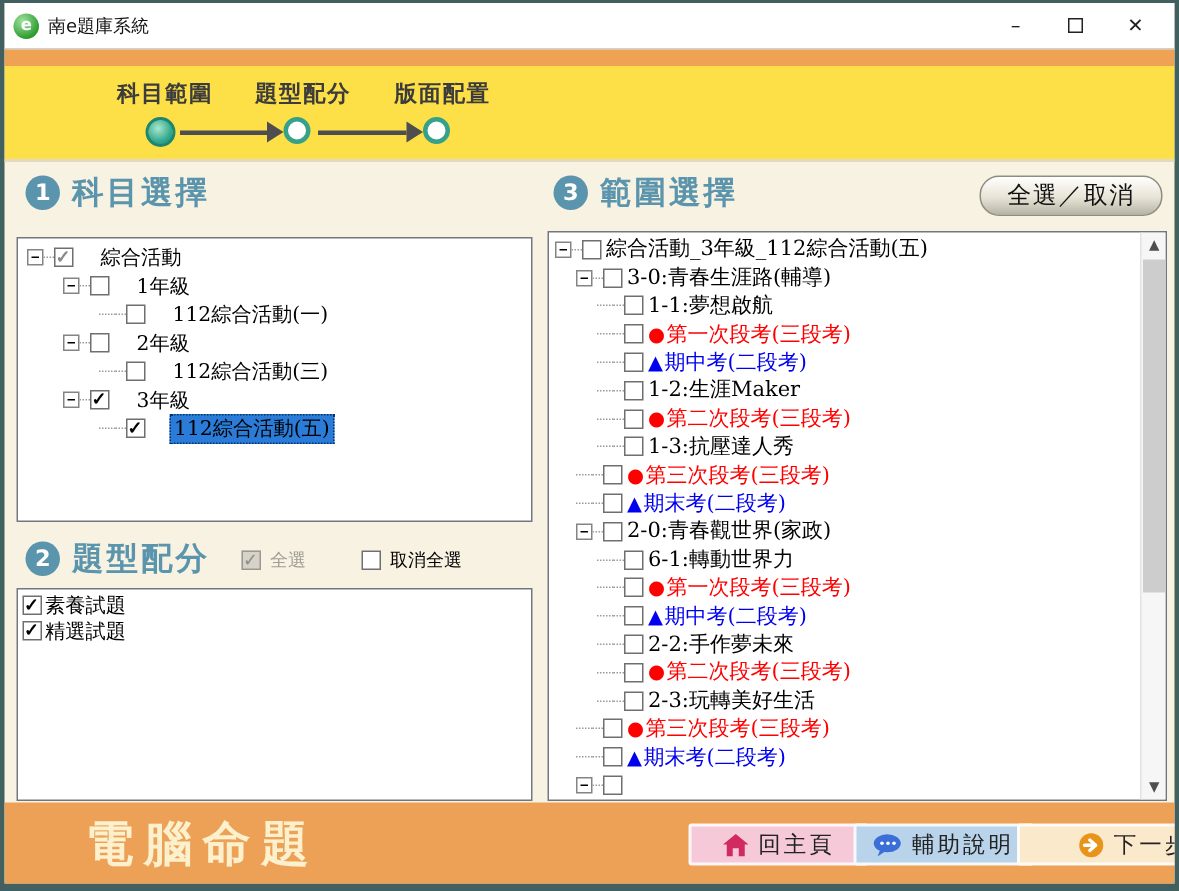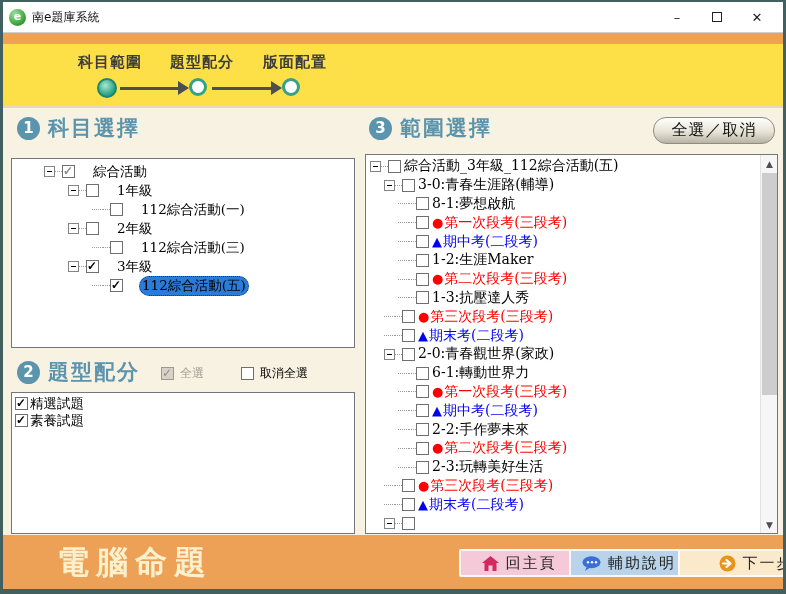--- a/index.html
+++ b/index.html
@@ -37,21 +37,21 @@
   .dot-idle{ width:18px; height:18px; border:3px solid #35a189; background:#fff; }
   .step-line{ position:absolute; top:43px; height:3px; background:#4e4e4e; }
   .step-arrowhead{ position:absolute; top:37px; width:0; height:0;
     border-left:11px solid #4e4e4e; border-top:7px solid transparent; border-bottom:7px solid transparent; }
   
   .sec-head{ position:absolute; display:flex; align-items:center; }
   .sec-num{ width:23px; height:23px; border-radius:50%; background:#5b94ad; color:#fff;
     font-size:15px; font-weight:bold; display:flex; align-items:center; justify-content:center; margin-right:8px; }
   .sec-title{ font-size:21px; font-weight:bold; color:#5b94ad; letter-spacing:2px; }
   
-  .panel-box{ position:absolute; background:#fff; border:1px solid #72777d; overflow:hidden;padding-left:26px; }
+  .panel-box{ position:absolute; background:#fff; border:1px solid #72777d; overflow:hidden; }
   
   .trow{ display:flex; align-items:center; white-space:nowrap;
     font-family:"DejaVu Serif", serif; font-size:13.5px; color:#000; }
   .ltree .trow{ height:19px; }
   .rtree .trow{ height:18.8px; font-size:14px; }
   .expbox{ width:11px; height:11px; border:1px solid #848484; background:#fff; position:relative;
     flex:0 0 auto; }
   .expbox::after{ content:""; position:absolute; left:2px; top:4px; width:5px; height:1px; background:#000; }
   .stub{ width:11px; height:1px; border-bottom:1px dotted #9a9a9a; flex:0 0 auto; }
   .dots{ width:7px; height:1px; border-bottom:1px dotted #9a9a9a; flex:0 0 auto; }
@@ -165,44 +165,44 @@
         <span class="expbox"></span>
         <span class="dots"></span>
         <span class="cb checked"></span>
         <span class="tlabel" style="margin-left: 16px;"><span>3年級</span></span>
       </div>
       <div class="trow">
         <span style="display: inline-block; width: 54px; flex: 0 0 auto;"></span>
         <span class="stub"></span>
         <span class="dots"></span>
         <span class="cb checked"></span>
-        <span class="tlabel sel" style="margin-left: 16px; border-radius: 10px;"><span>112綜合活動(五)</span></span>
+        <span class="tlabel sel" style="margin-left: 16px;"><span>112綜合活動(五)</span></span>
       </div>
     </div>
 
   <div class="sec-head" style="left:14px; top:356px;">
     <div class="sec-num">2</div>
     <div class="sec-title">題型配分</div>
   </div>
   <div class="hdr-check" style="position:absolute; left:158px; top:363px;">
     <span class="cb disabled"></span>
     <span class="lab-disabled">全選</span>
   </div>
   <div class="hdr-check" style="position:absolute; left:238px; top:363px;">
     <span class="cb"></span>
     <span>取消全選</span>
   </div>
   <div class="panel-box" style="left:8px; top:390px; width:344px; height:142px; padding:2px 3px;" id="source-list">
       <div class="trow" style="height: 17px;">
         <span class="cb checked"></span>
-        <span class="tlabel">精選試題</span>
+        <span class="tlabel">素養試題</span>
       </div>
       <div class="trow" style="height: 17px;">
         <span class="cb checked"></span>
-        <span class="tlabel">素養試題</span>
+        <span class="tlabel">精選試題</span>
       </div>
     </div>
 
   <div class="sec-head" style="left:366px; top:112px;">
     <div class="sec-num">3</div>
     <div class="sec-title">範圍選擇</div>
   </div>
   <div class="pill-btn" style="left:650px; top:115px;">全選／取消</div>
   <div class="panel-box rtree" style="left:362px; top:152px; width:413px; height:380px; padding:2px 0 0 4px;" id="right-tree">
     <div class="sbar">
@@ -222,21 +222,21 @@
         <span class="expbox"></span>
         <span class="dots"></span>
         <span class="cb"></span>
         <span class="tlabel" style="margin-left: 1px;"><span>3-0:青春生涯路(輔導)</span></span>
       </div>
       <div class="trow">
         <span style="display: inline-block; width: 28px; flex: 0 0 auto;"></span>
         <span class="stub"></span>
         <span class="dots"></span>
         <span class="cb"></span>
-        <span class="tlabel" style="margin-left: 1px;"><span>8-1:夢想啟航</span></span>
+        <span class="tlabel" style="margin-left: 1px;"><span>1-1:夢想啟航</span></span>
       </div>
       <div class="trow">
         <span style="display: inline-block; width: 28px; flex: 0 0 auto;"></span>
         <span class="stub"></span>
         <span class="dots"></span>
         <span class="cb"></span>
         <span class="tlabel" style="margin-left: 1px;"><span class="marker c-red">●</span><span class="c-red">第一次段考(三段考)</span></span>
       </div>
       <div class="trow">
         <span style="display: inline-block; width: 28px; flex: 0 0 auto;"></span>

